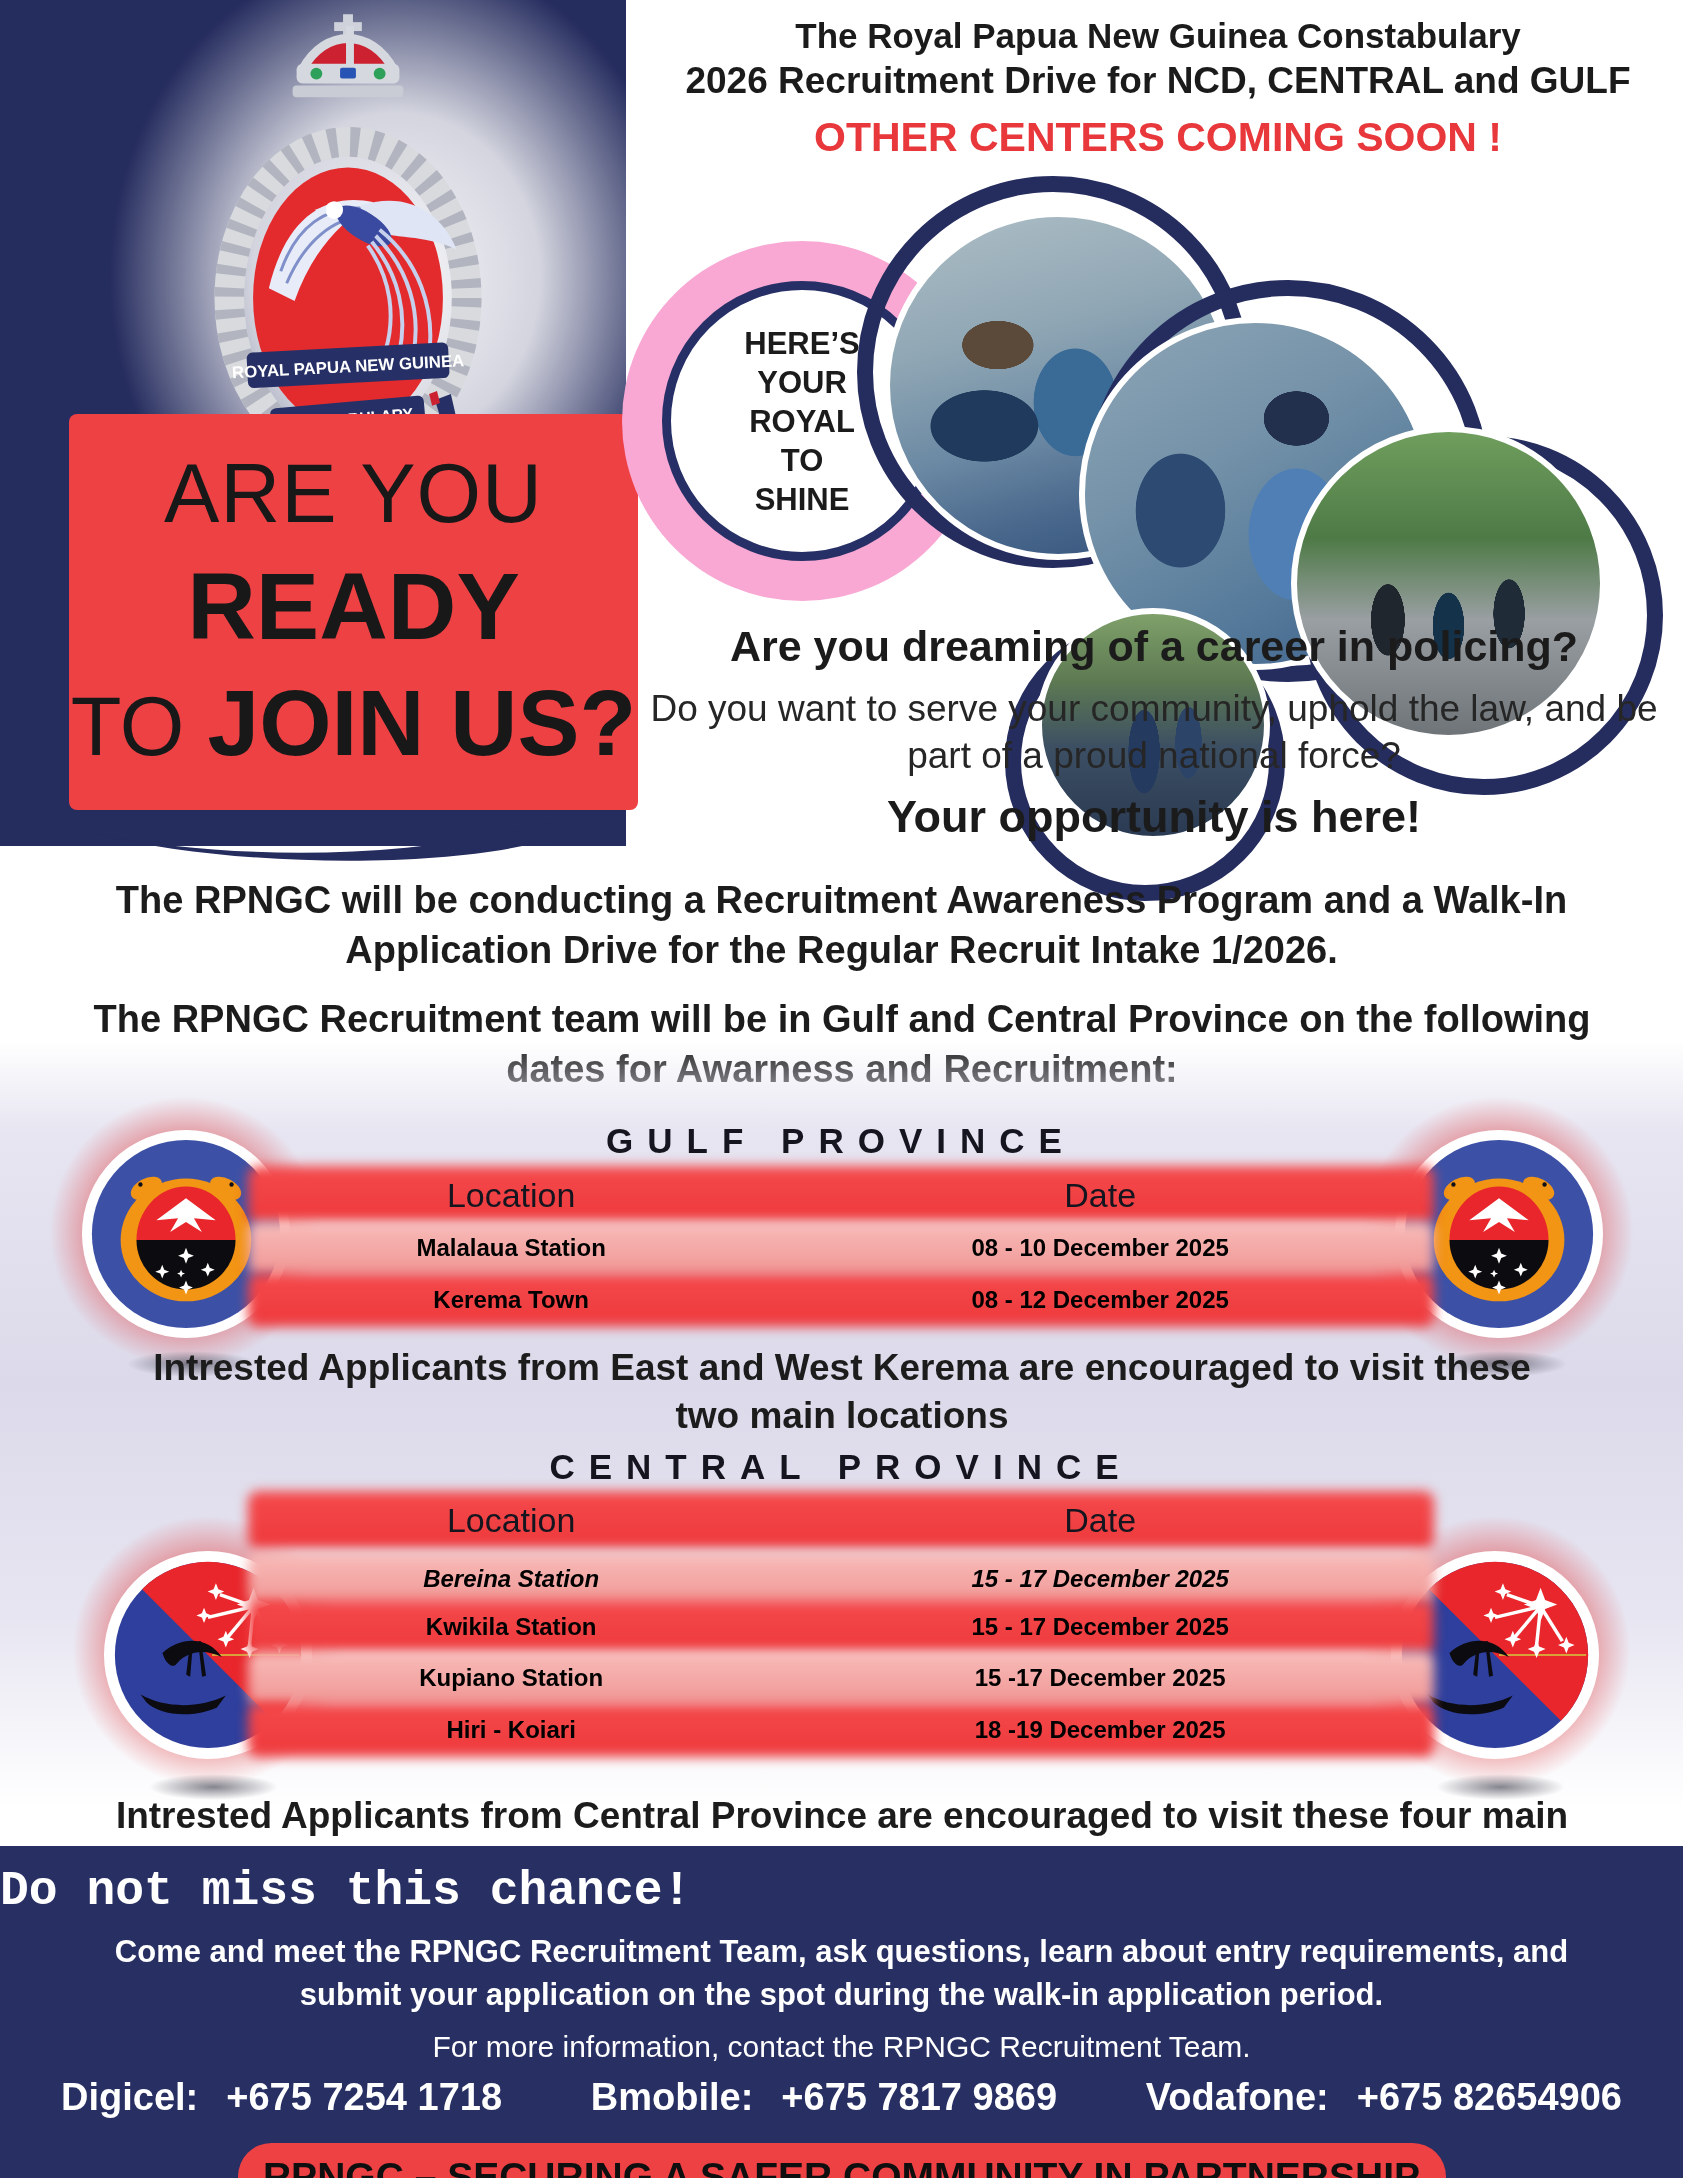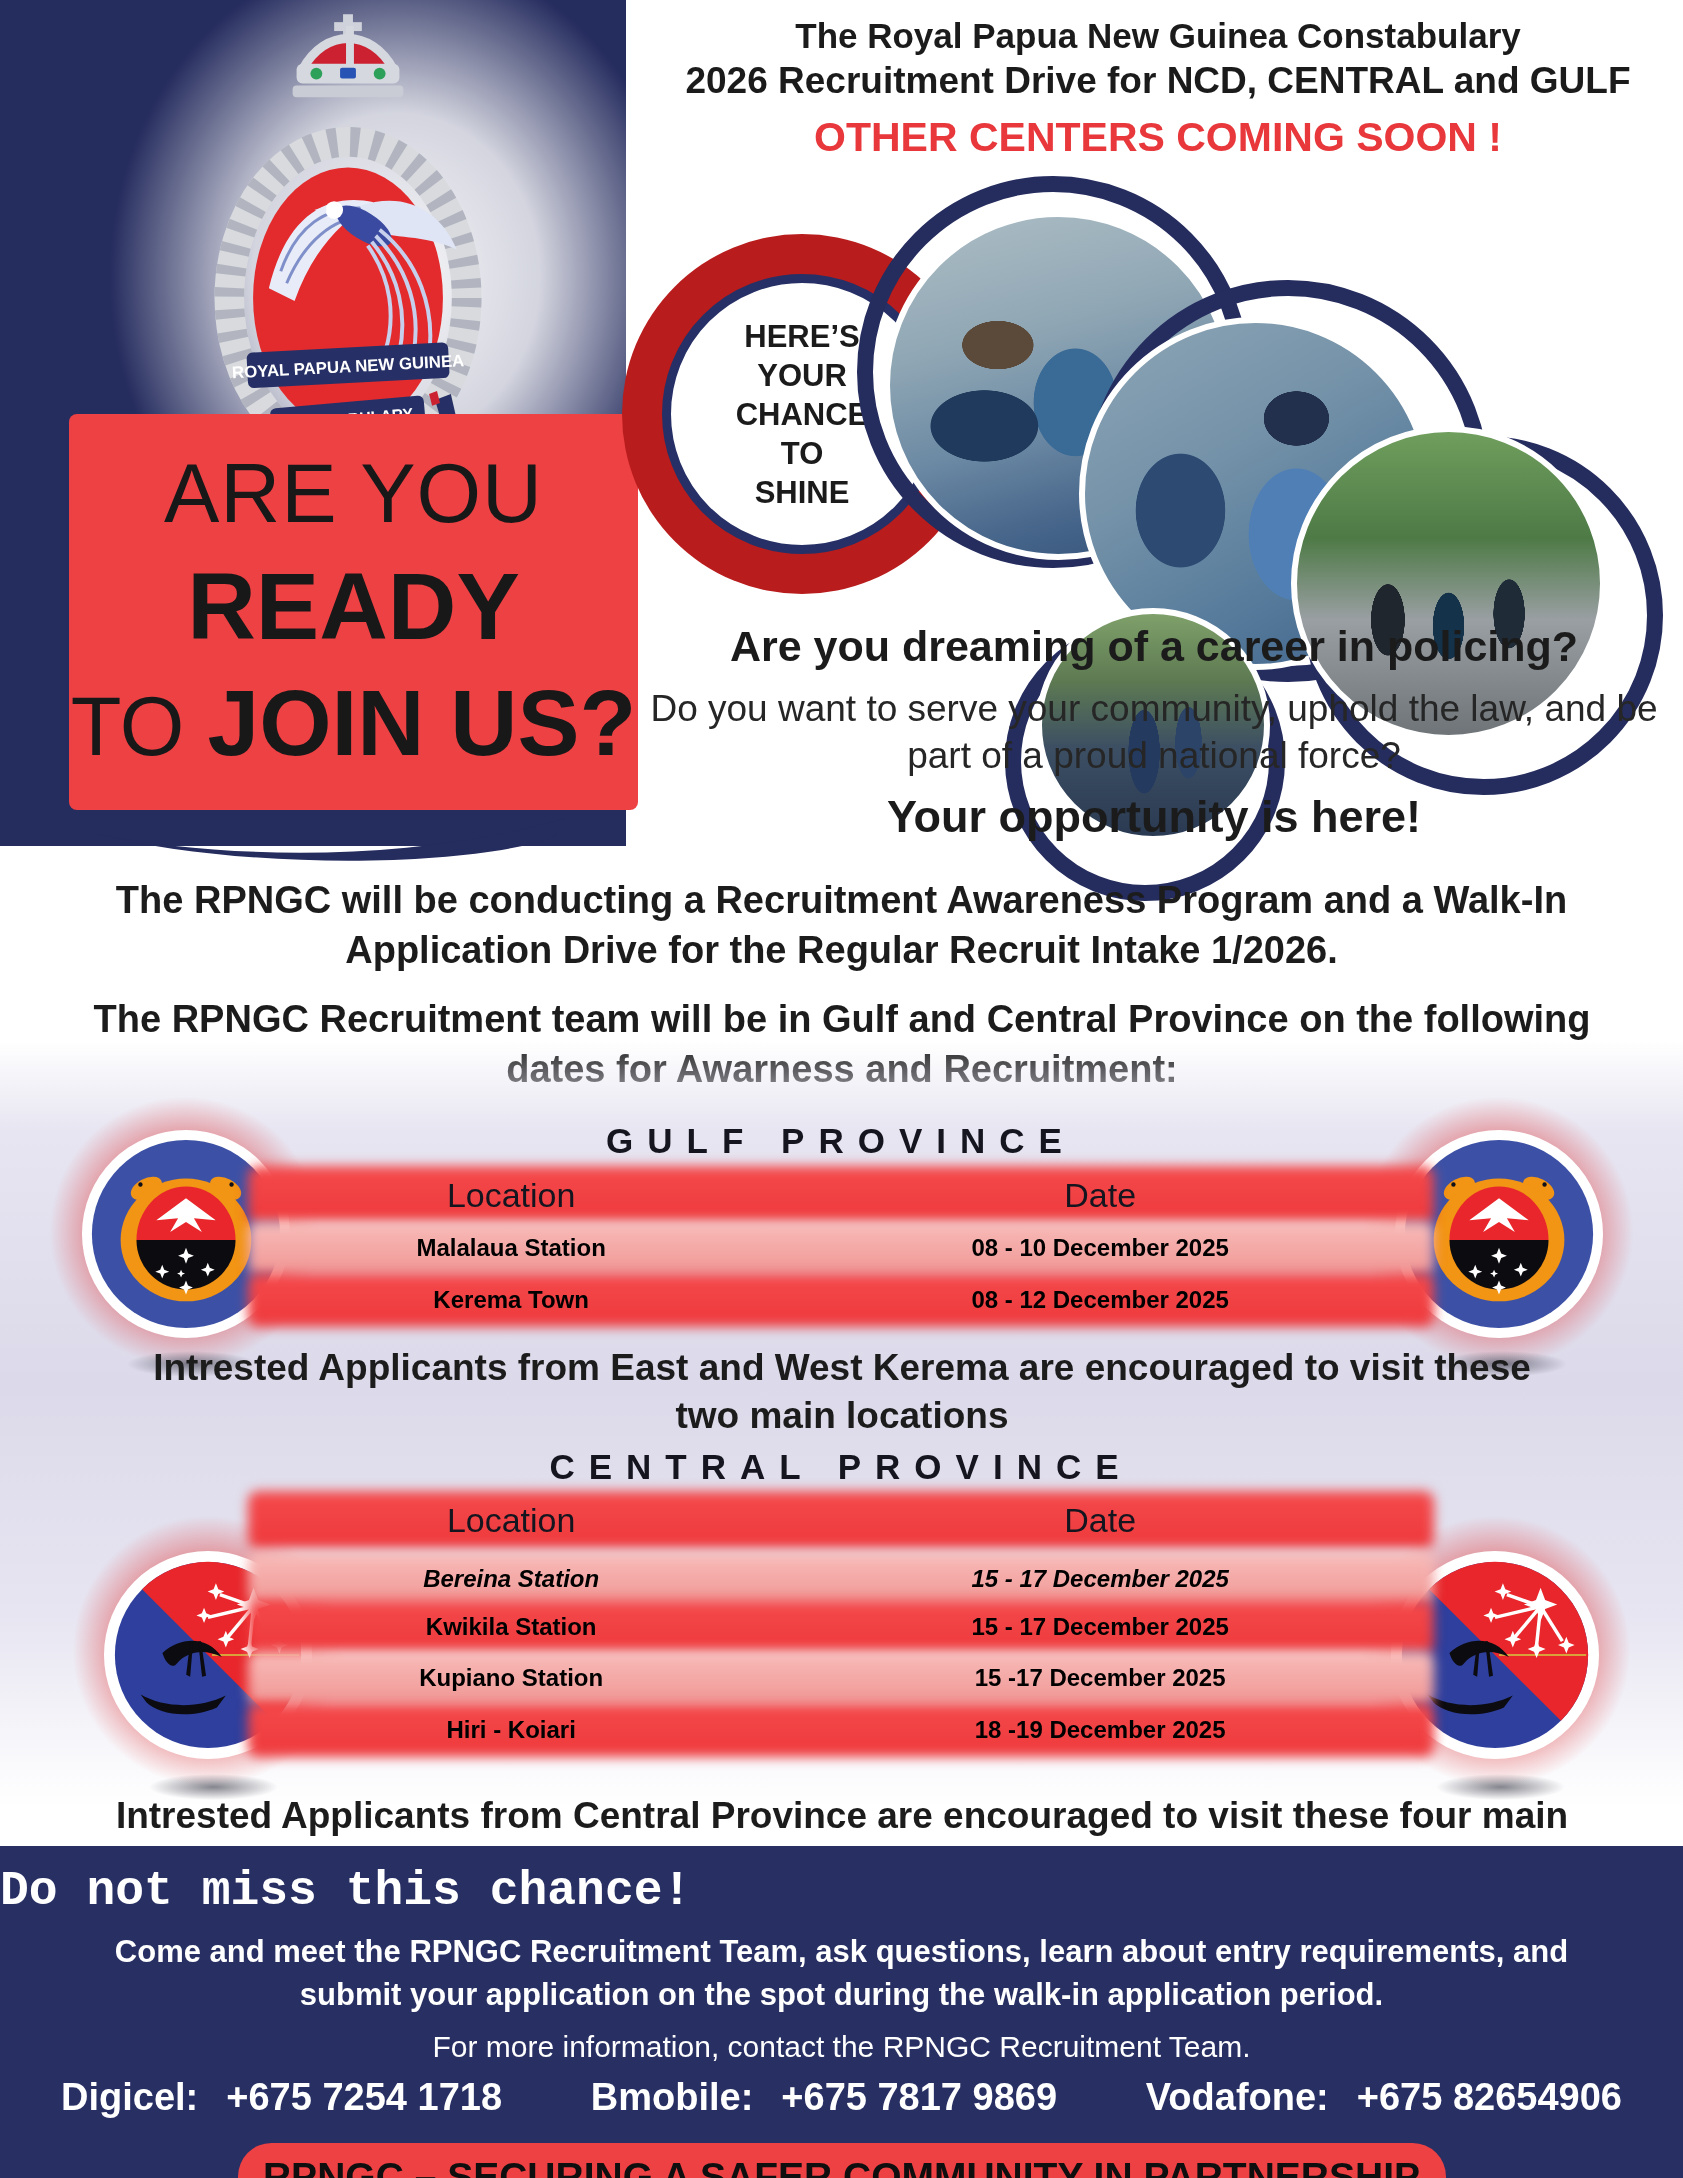--- a/index.html
+++ b/index.html
@@ -16,21 +16,21 @@
   
   .hero-box{left:69px;top:414px;width:569px;height:396px;background:#ee4144;border-radius:8px;
     display:flex;flex-direction:column;justify-content:center;color:#181818;text-align:center;}
   .hero-l1{font-size:83px;font-weight:400;letter-spacing:1px;line-height:107px;}
   .hero-l2{font-size:95px;font-weight:800;line-height:119px;}
   .hero-l3{font-size:83px;font-weight:400;line-height:115px;}
   .hero-l3 b{font-size:93px;font-weight:800;}
   .swoosh{left:94px;top:814px;width:475px;height:57px;}
 
   
-  .shine-outer{left:622px;top:234px;width:360px;height:360px;border-radius:50%;background:#b91c1c;}
+  .shine-outer{left:622px;top:241px;width:360px;height:360px;border-radius:50%;background:#f9a8d4;}
   .shine-inner{position:absolute;left:40px;top:40px;right:40px;bottom:40px;background:#fff;
     border:9px solid #273066;border-radius:50%;display:flex;flex-direction:column;justify-content:center;
     align-items:center;text-align:center;font-weight:800;font-size:31px;line-height:39px;color:#1b1b1b;}
 
   
   .ring{border:16px solid #252c5e;border-radius:50%;background:transparent;}
   .photo{border-radius:50%;border:6px solid #ffffff;}
   .ringA{left:857px;top:176px;width:360px;height:360px;}
   .photoA{left:884px;top:211px;width:337px;height:337px;
     background:radial-gradient(89px 59px at 28% 62%,#1f3a5c 0 60%,transparent 61%),
@@ -215,21 +215,21 @@
     <div class="hero-l3"><span>TO </span><b>JOIN US?</b></div>
   </div>
   <svg class="abs swoosh" viewBox="0 0 480 58">
     <path d="M0,20 C140,48 330,48 478,4 L466,24 C380,54 150,58 0,20 Z" fill="#252c5e"></path>
   </svg>
 
   <div class="abs shine-outer">
     <div class="shine-inner">
       <div>HERE’S</div>
       <div>YOUR</div>
-      <div>CHANCE</div>
+      <div>ROYAL</div>
       <div>TO</div>
       <div>SHINE</div>
     </div>
   </div>
 
   <div class="abs ring ringA"></div>
   <div class="abs photo photoA"></div>
   <div class="abs ring ringB"></div>
   <div class="abs photo photoB"></div>
   <div class="abs ring ringC"></div>

